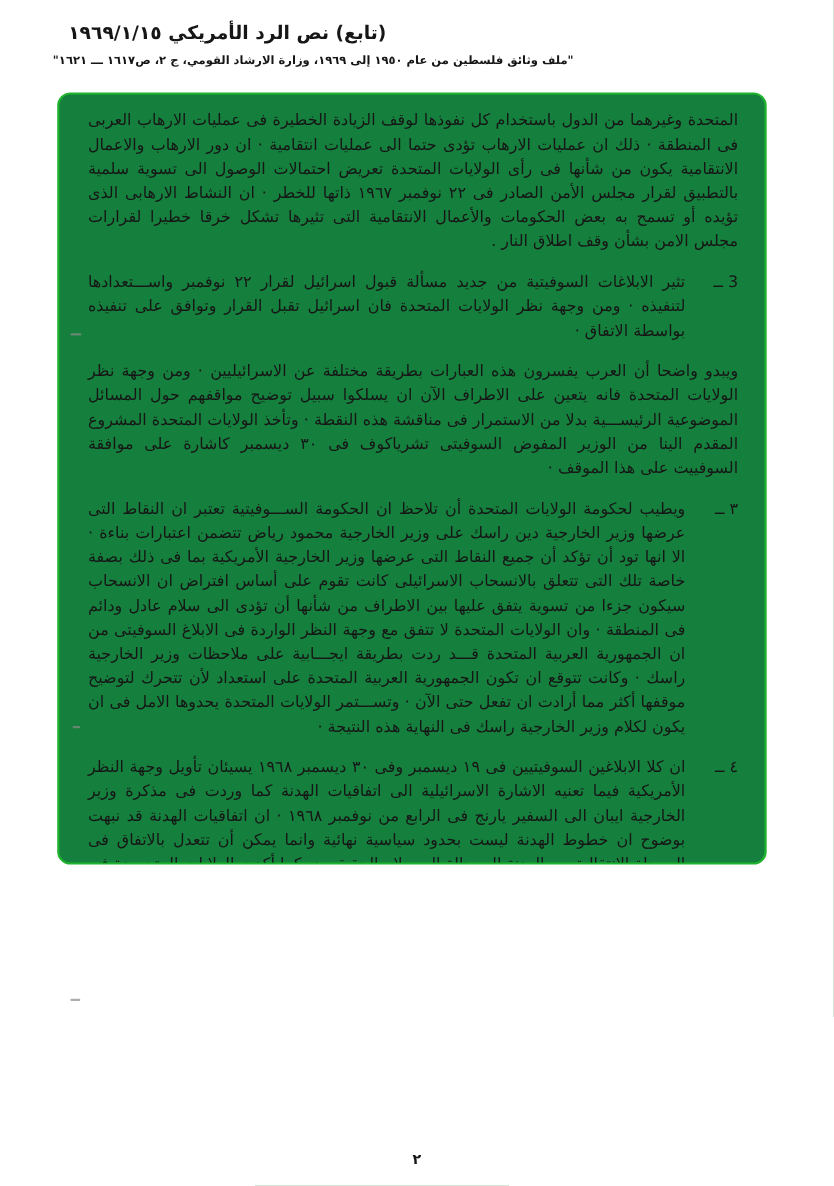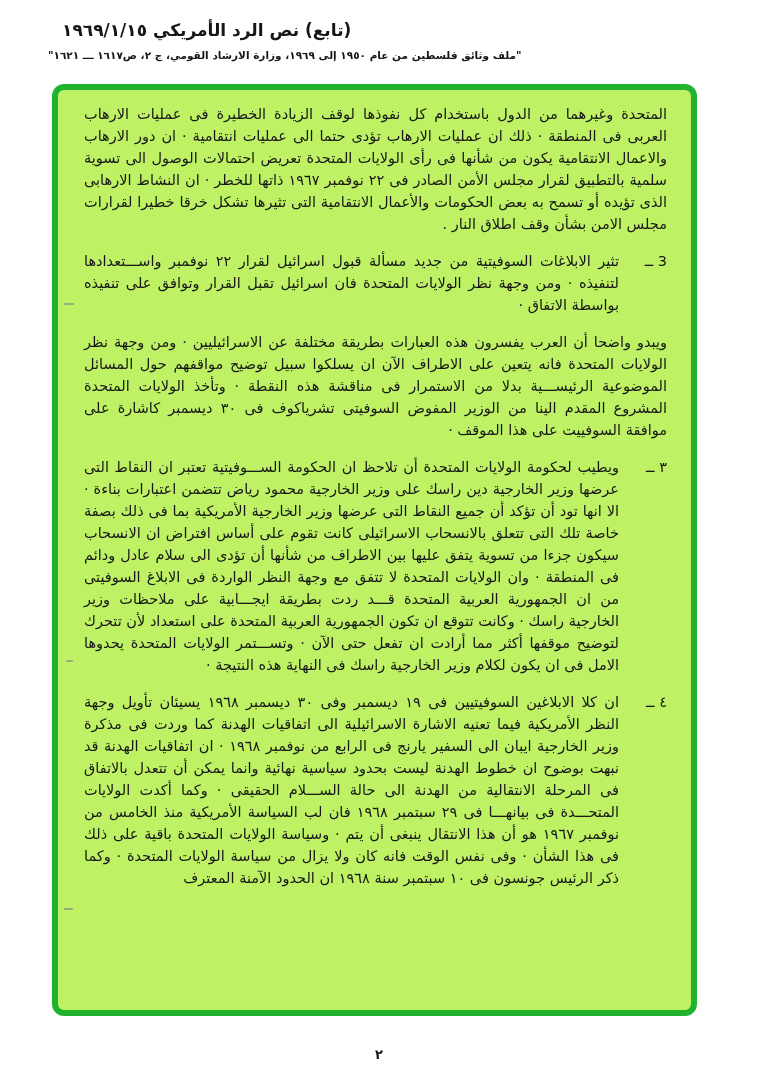--- a/index.html
+++ b/index.html
@@ -27,25 +27,25 @@
   }
   .doc-source {
     margin-top: 9px;
     font-size: 10.5px;
     font-weight: bold;
   }
   
   .doc-frame {
     position: absolute;
     left: 52px; top: 84px;
-    width: 645px; height: 932px;
-    border: 6px solid #4d7c0f;
+    width: 645px; height: 702px;
+    border: 2px solid #4d7c0f;
     border-radius: 12px;
     box-sizing: border-box;
-    background: #bef264;
+    background: #15803d;
   }
   
   .doc-body {
     position: absolute;
     inset: 0;
     padding: 13px 24px 0 26px;
     direction: rtl;
     font-size: 14.5px;
     line-height: 22px;
     text-align: justify;

